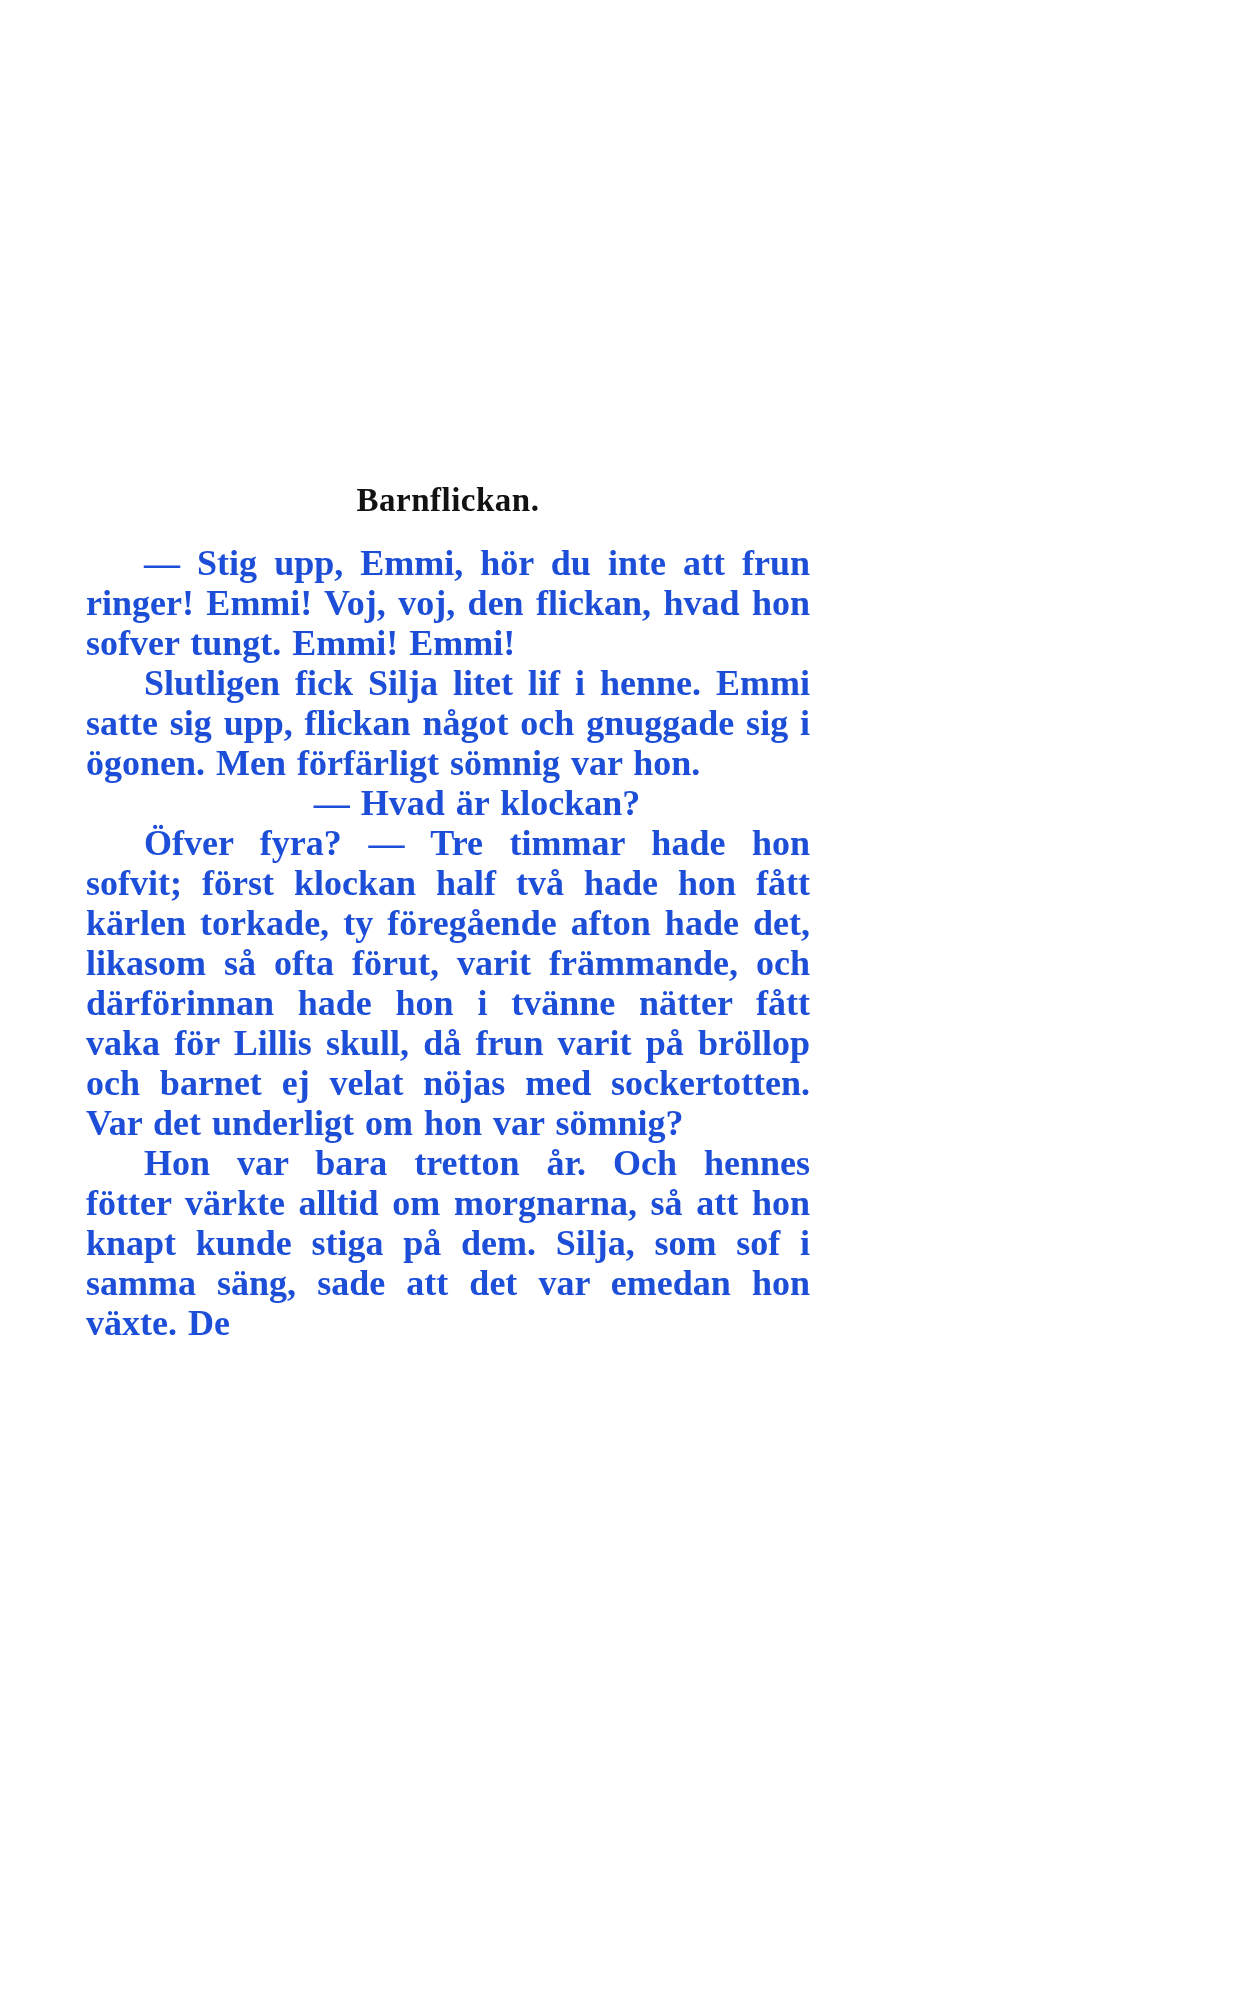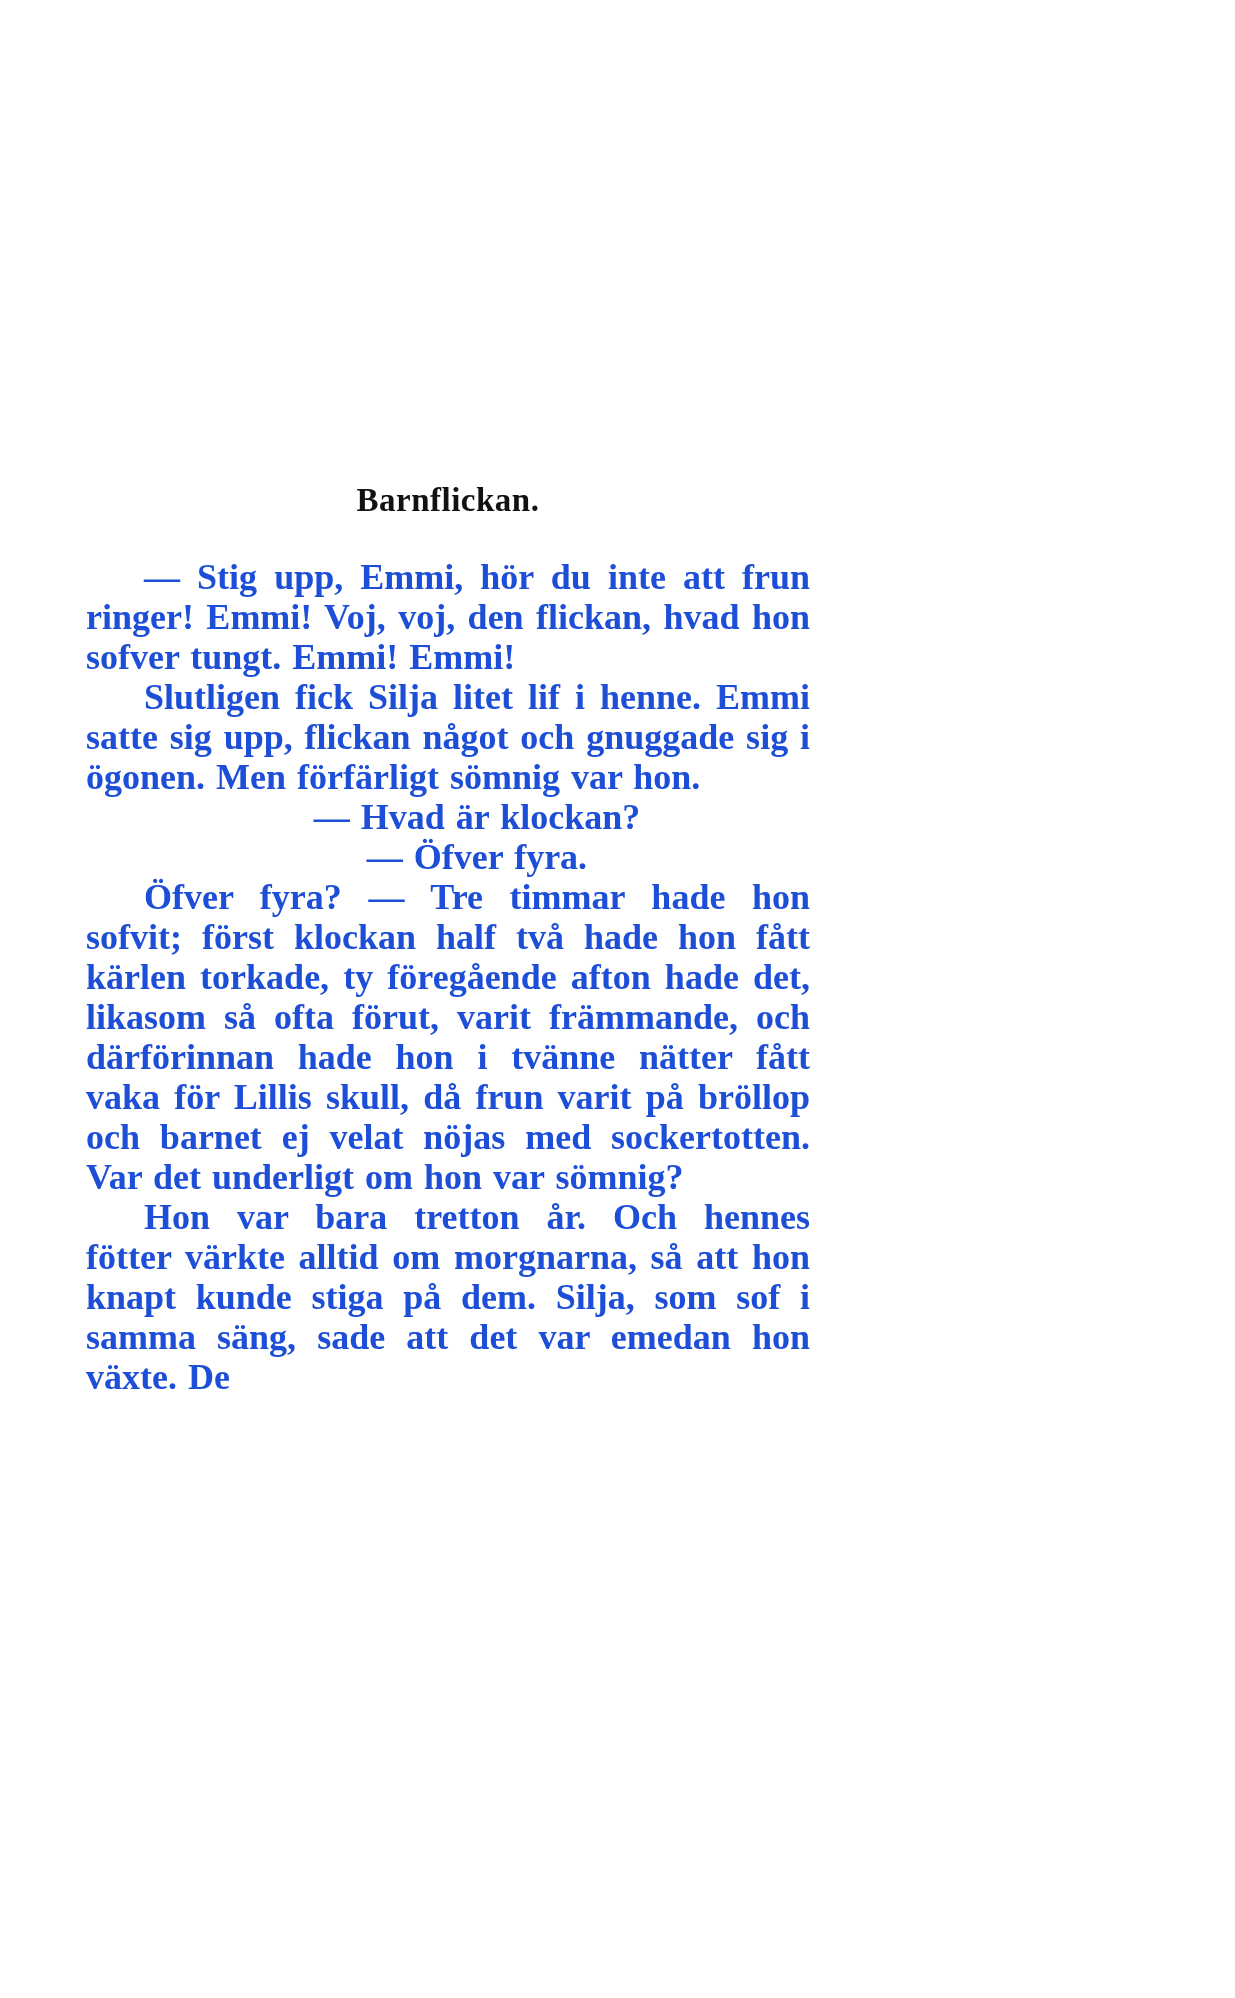--- a/index.html
+++ b/index.html
@@ -25,21 +25,21 @@
     left: 86px;
     top: 482px;
     width: 724px;
   }
 
   .page-title {
     text-align: center;
     font-size: 33px;
     letter-spacing: 0.5px;
     color: #121212;
-    margin-bottom: 38px;
+    margin-bottom: 24px;
   }
 
   .body-text p {
     font-size: 36px;
     line-height: 40px;
     text-align: justify;
     text-indent: 58px;
     color: #1d4ed8;
     word-spacing: 2px;
     font-weight: bold;
@@ -59,21 +59,20 @@
 
     <h1 class="page-title">Barnflickan.</h1>
 
     <div class="body-text">
       <p>— Stig upp, Emmi, hör du inte att frun ringer! Emmi! Voj, voj, den flickan, hvad hon sofver tungt. Emmi! Emmi!</p>
 
       <p>Slutligen fick Silja litet lif i henne. Emmi satte sig upp, flickan något och gnuggade sig i ögonen. Men förfärligt sömnig var hon.</p>
 
       <p class="dialogue-line">— Hvad är klockan?</p>
 
-      <p class="dialogue-line">— Öfver fyra.</p>
 
       <p>Öfver fyra? — Tre timmar hade hon sofvit; först klockan half två hade hon fått kärlen torkade, ty föregående afton hade det, likasom så ofta förut, varit främmande, och därförinnan hade hon i tvänne nätter fått vaka för Lillis skull, då frun varit på bröllop och barnet ej velat nöjas med sockertotten. Var det underligt om hon var sömnig?</p>
 
       <p>Hon var bara tretton år. Och hennes fötter värkte alltid om morgnarna, så att hon knapt kunde stiga på dem. Silja, som sof i samma säng, sade att det var emedan hon växte. De</p>
     </div>
 
   </div>
 </div>
 
 </body></html>

